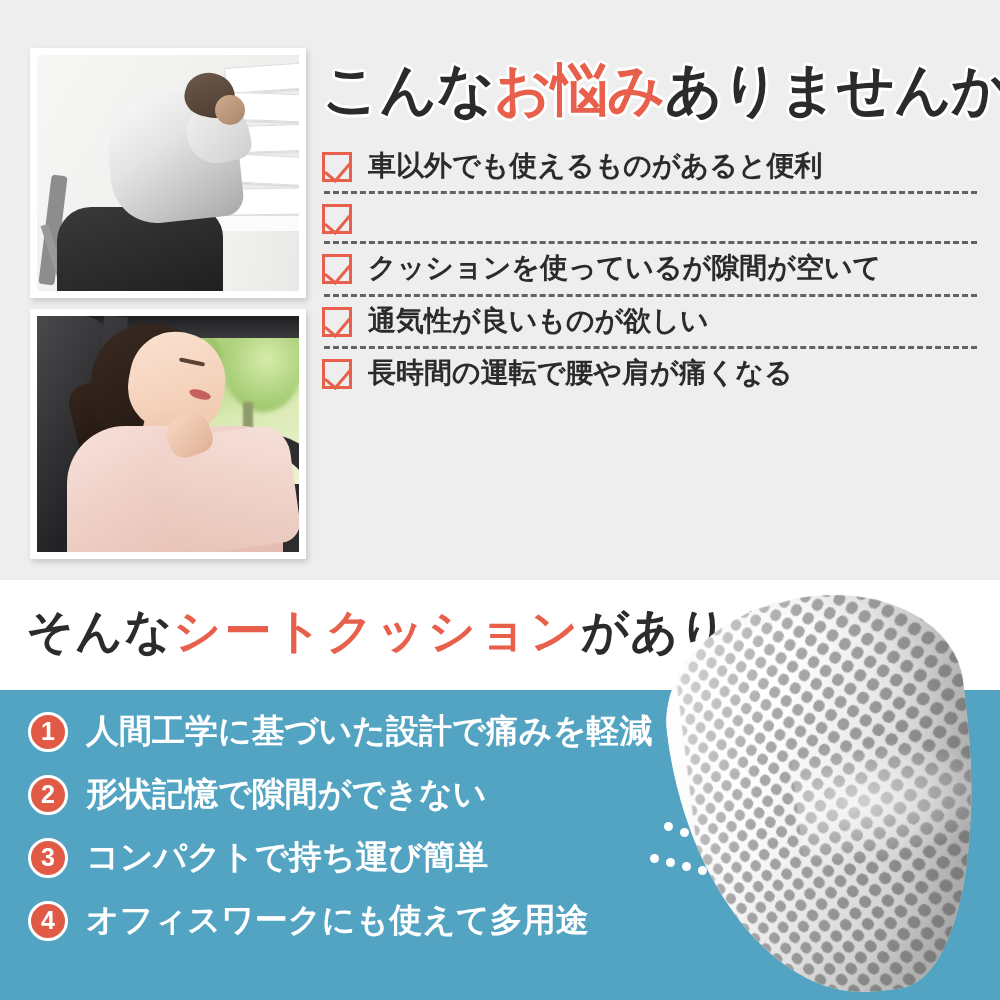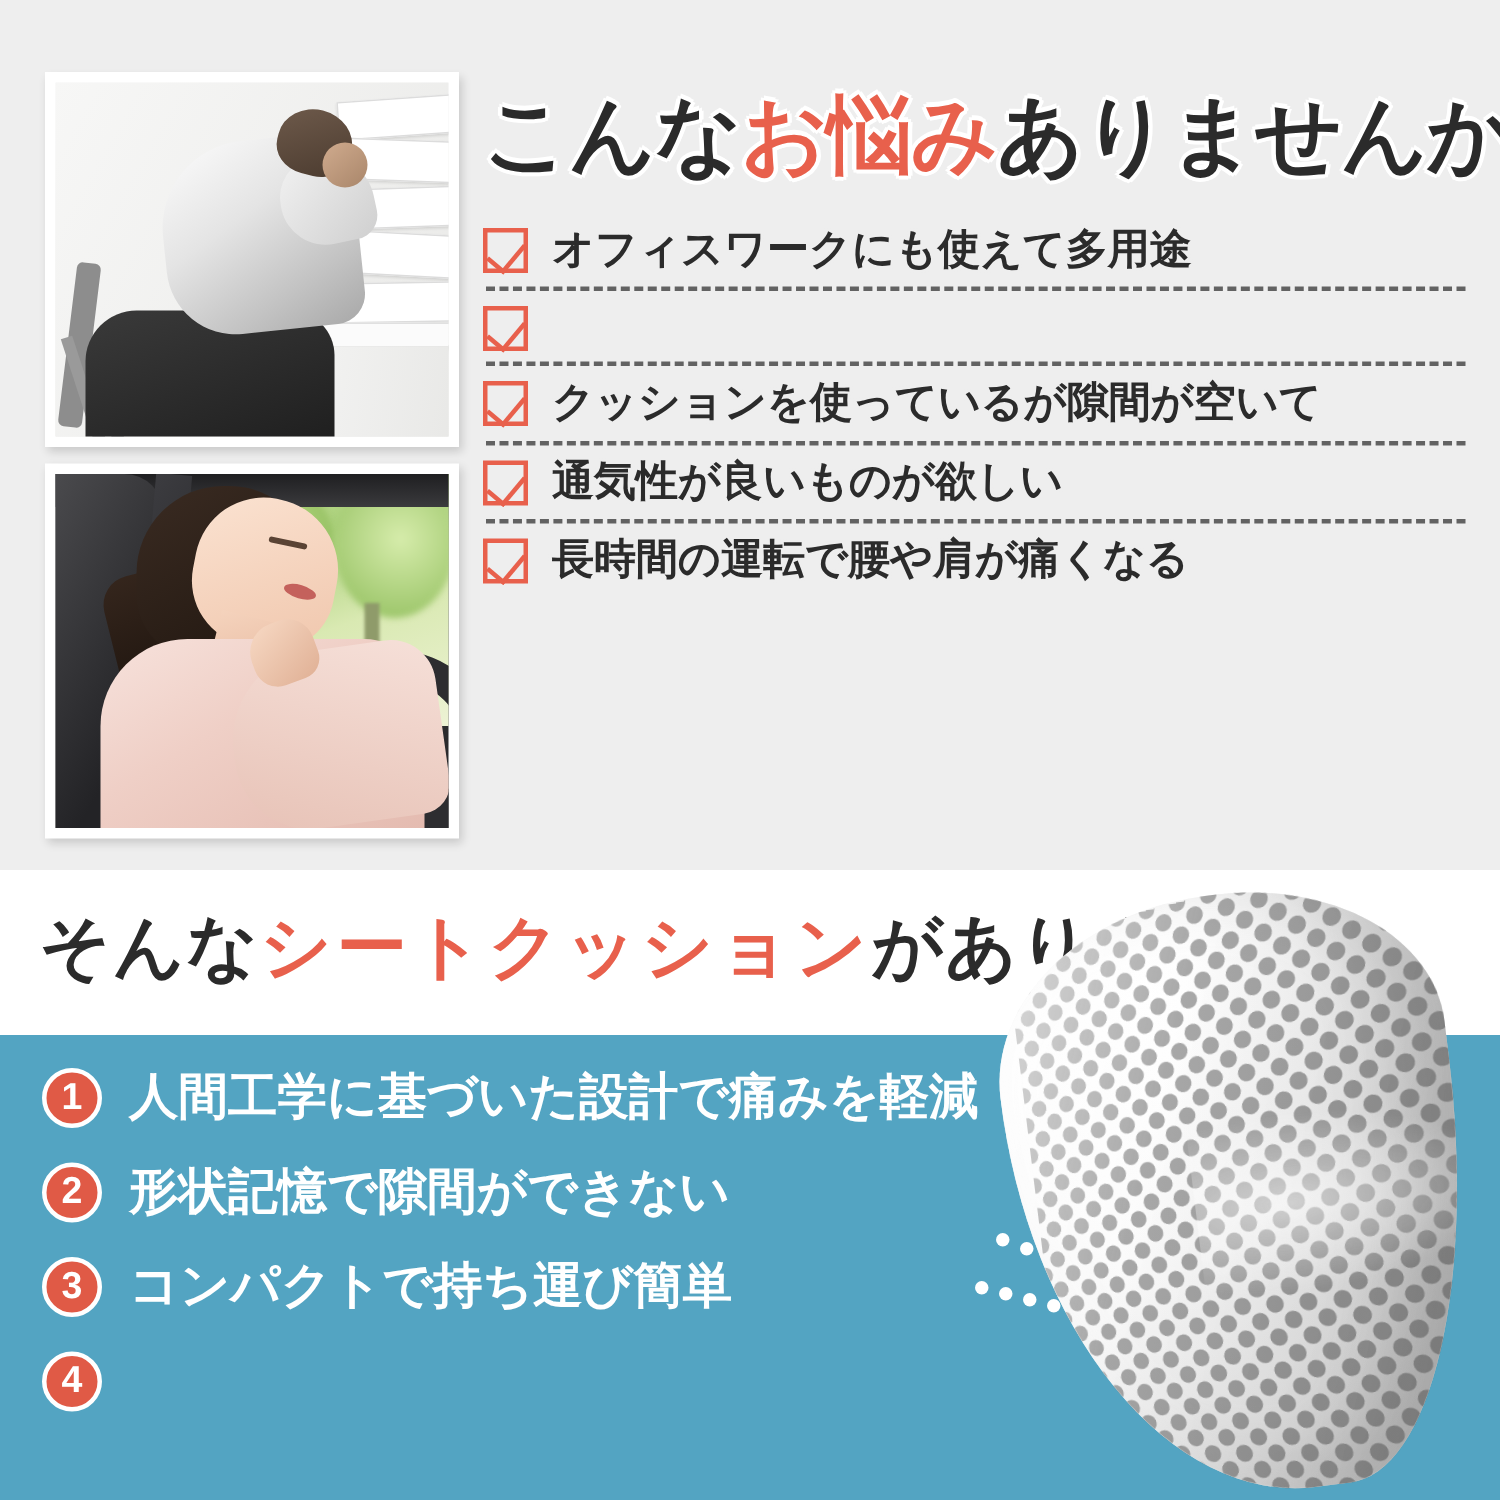--- a/index.html
+++ b/index.html
@@ -340,21 +340,21 @@
   </div>
 
   <div class="headline">
     <span>こんな</span><span class="hl">お悩み</span><span>ありませんか？</span>
   </div>
 
   <div class="checklist">
 
     <div class="check-row">
       <div class="cbox"></div>
-      <div class="check-text">オフィスワークにも使えて多用途</div>
+      <div class="check-text">車以外でも使えるものがあると便利</div>
     </div>
     <div class="dash"></div>
 
     <div class="check-row">
       <div class="cbox"></div>
     </div>
     <div class="dash"></div>
 
     <div class="check-row">
       <div class="cbox"></div>
@@ -395,20 +395,21 @@
     <div class="feat-text">形状記憶で隙間ができない</div>
   </div>
 
   <div class="feat-row">
     <div class="badge">3</div>
     <div class="feat-text">コンパクトで持ち運び簡単</div>
   </div>
 
   <div class="feat-row">
     <div class="badge">4</div>
+    <div class="feat-text">オフィスワークにも使えて多用途</div>
   </div>
 
 </div>
 
 <div class="dots">
   <div class="dot" style="left:44px;  top:0px;"></div>
   <div class="dot" style="left:52px;  top:14px;"></div>
   <div class="dot" style="left:58px;  top:28px;"></div>
   <div class="dot" style="left:0px;   top:30px;"></div>
   <div class="dot" style="left:16px;  top:36px;"></div>

